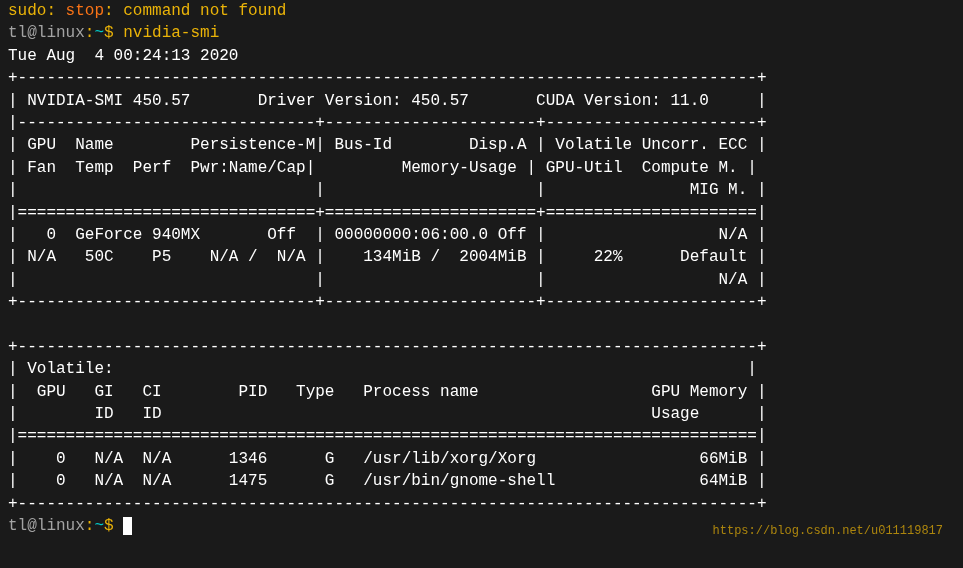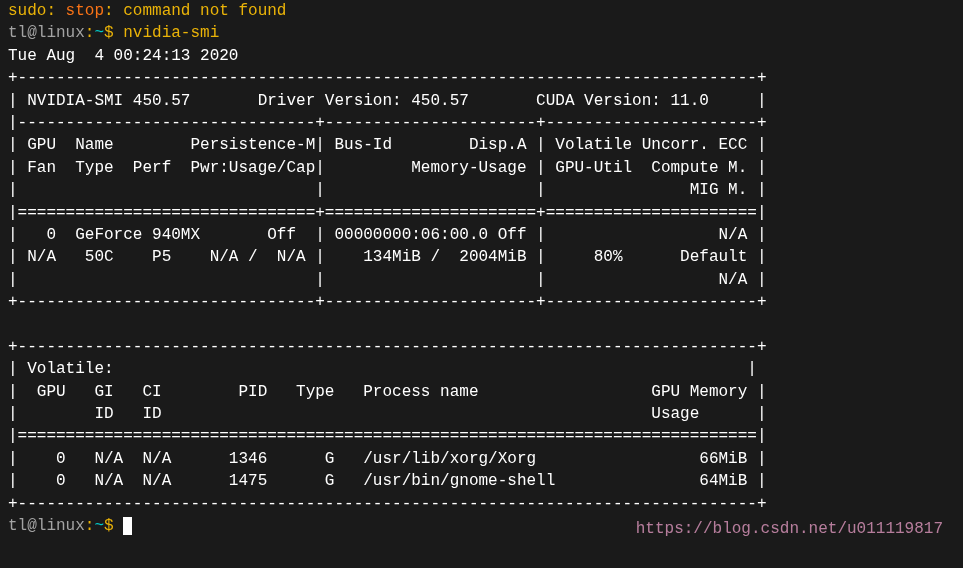--- a/index.html
+++ b/index.html
@@ -23,47 +23,47 @@
       padding: 0 8px;
     }
     .green { color: #a3a3a3; }
     .cyan { color: #00cccc; }
     .white { color: #eab308; }
     .yellow { color: #f97316; }
     .watermark {
       position: absolute;
       bottom: 28px;
       right: 20px;
-      color: #f9a8d4;
-      font-size: 16px;
+      color: #eab308;
+      font-size: 12px;
       opacity: 0.7;
     }
     .cursor {
       display: inline-block;
       width: 9px;
       height: 18px;
       background-color: #ffffff;
       vertical-align: middle;
     }
   </style>
 </head>
 <body>
 
 <div class="terminal"><span class="white">sudo: </span><span class="yellow">stop</span><span class="white">: command not found</span>
 <span class="green">tl@linux</span><span class="white">:</span><span class="cyan">~</span><span class="white">$ </span><span class="white">nvidia-smi</span>
 <span>Tue Aug  4 00:24:13 2020</span>
 <span>+-----------------------------------------------------------------------------+</span>
 <span>| NVIDIA-SMI 450.57       Driver Version: 450.57       CUDA Version: 11.0     |</span>
 <span>|-------------------------------+----------------------+----------------------+</span>
 <span>| GPU  Name        Persistence-M| Bus-Id        Disp.A | Volatile Uncorr. ECC |</span>
-<span>| Fan  Type  Perf  Pwr:Usage/Cap|         Memory-Usage | GPU-Util  Compute M. |</span>
+<span>| Fan  Temp  Perf  Pwr:Name/Cap|         Memory-Usage | GPU-Util  Compute M. |</span>
 <span>|                               |                      |               MIG M. |</span>
 <span>|===============================+======================+======================|</span>
 <span>|   0  GeForce 940MX       Off  | 00000000:06:00.0 Off |                  N/A |</span>
-<span>| N/A   50C    P5    N/A /  N/A |    134MiB /  2004MiB |     80%      Default |</span>
+<span>| N/A   50C    P5    N/A /  N/A |    134MiB /  2004MiB |     22%      Default |</span>
 <span>|                               |                      |                  N/A |</span>
 <span>+-------------------------------+----------------------+----------------------+</span>
 
 <span>+-----------------------------------------------------------------------------+</span>
 <span>| Volatile:                                                                  |</span>
 <span>|  GPU   GI   CI        PID   Type   Process name                  GPU Memory |</span>
 <span>|        ID   ID                                                   Usage      |</span>
 <span>|=============================================================================|</span>
 <span>|    0   N/A  N/A      1346      G   /usr/lib/xorg/Xorg                 66MiB |</span>
 <span>|    0   N/A  N/A      1475      G   /usr/bin/gnome-shell               64MiB |</span>

